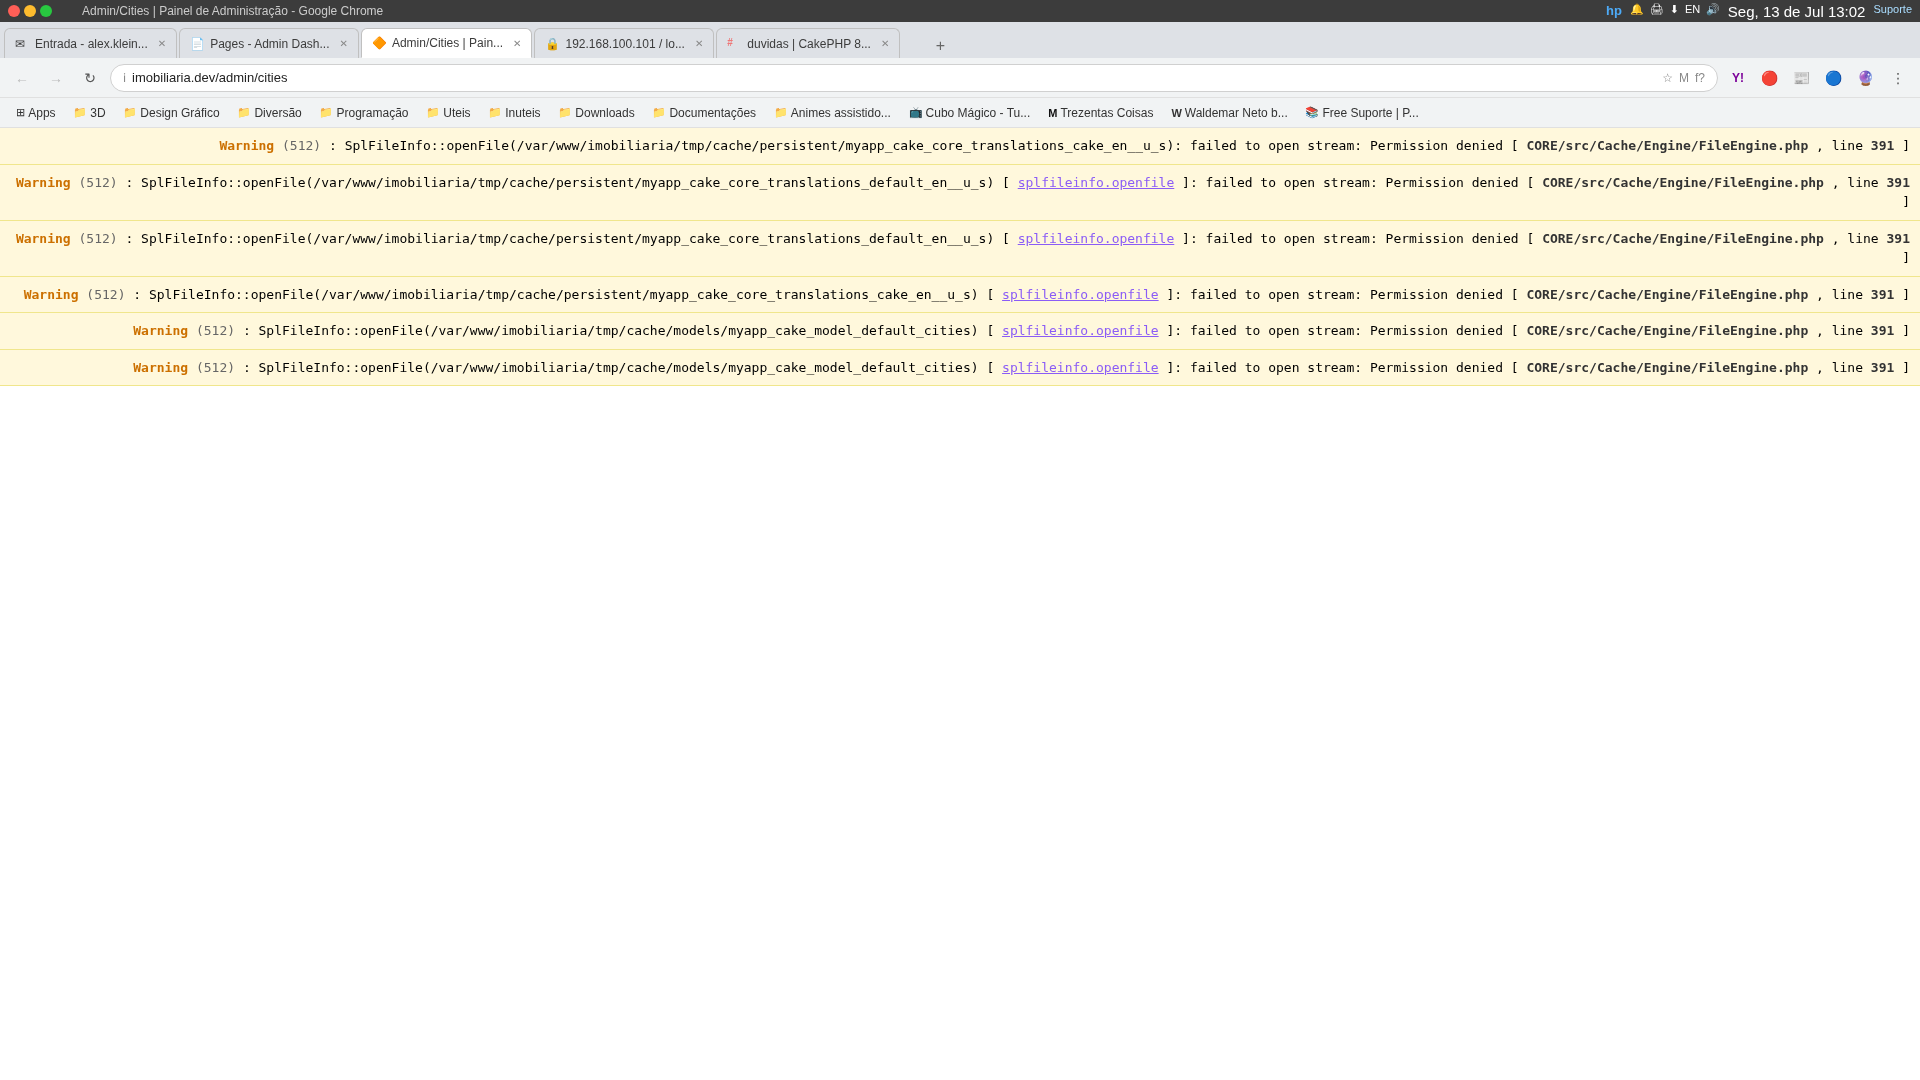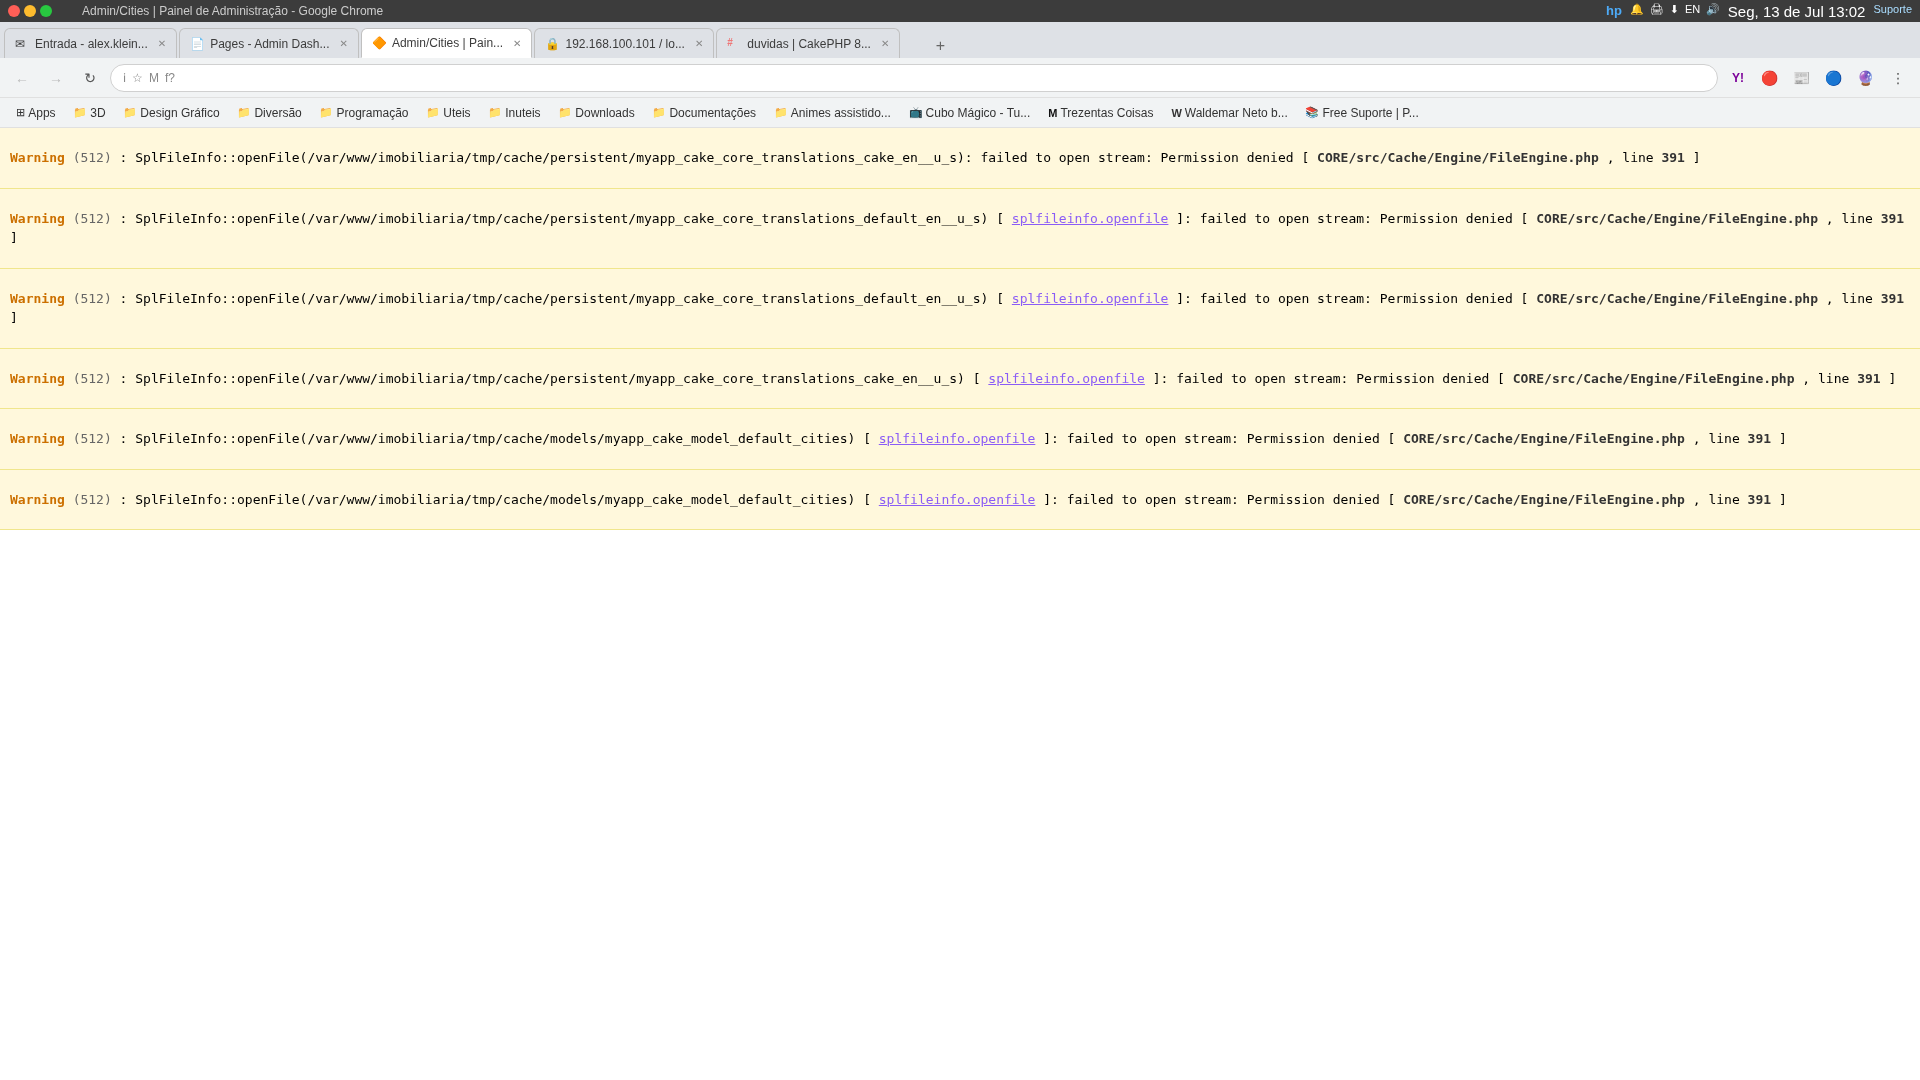--- a/index.html
+++ b/index.html
@@ -127,23 +127,24 @@
     .main-content {
       background: #fff;
       padding: 0;
       font-family: monospace;
       font-size: 13px;
     }
 
     
     .warning-row {
       border-bottom: 1px solid #f0e68c;
-      padding: 20px 10px;
+      padding: 8px 10px;
       line-height: 1.5;
       background: #fff8dc;
+      text-align: right;
     }
     .warning-row:nth-child(odd) { background: #fff8dc; }
     .warning-label { color: #cc7000; font-weight: bold; }
     .warning-code { color: #666; }
     .warning-link { color: #8b5cf6; text-decoration: underline; cursor: pointer; }
     .warning-file { font-weight: bold; color: #333; }
 
     
     .hp-logo { color: #4dabf7; font-weight: bold; font-size: 13px; }
   </style>
@@ -203,20 +204,21 @@
   </div>
   <div class="new-tab-btn">+</div>
 </div>
 
 <div class="address-bar-row">
   <button class="nav-btn disabled">←</button>
   <button class="nav-btn disabled">→</button>
   <button class="nav-btn">↻</button>
   <div class="address-bar">
     <span style="font-size:12px;color:#888;">ℹ</span>
+    <span class="address-bar-url">imobiliaria.dev/admin/cities</span>
     <div class="address-bar-icons">
       <span class="addr-icon">☆</span>
       <span class="addr-icon">M</span>
       <span class="addr-icon">f?</span>
     </div>
   </div>
   <div class="toolbar-icons">
     <div class="toolbar-icon" style="font-size:12px;font-weight:bold;color:#7b0099;">Y!</div>
     <div class="toolbar-icon" style="font-size:14px;">🔴</div>
     <div class="toolbar-icon" style="font-size:14px;">📰</div>

